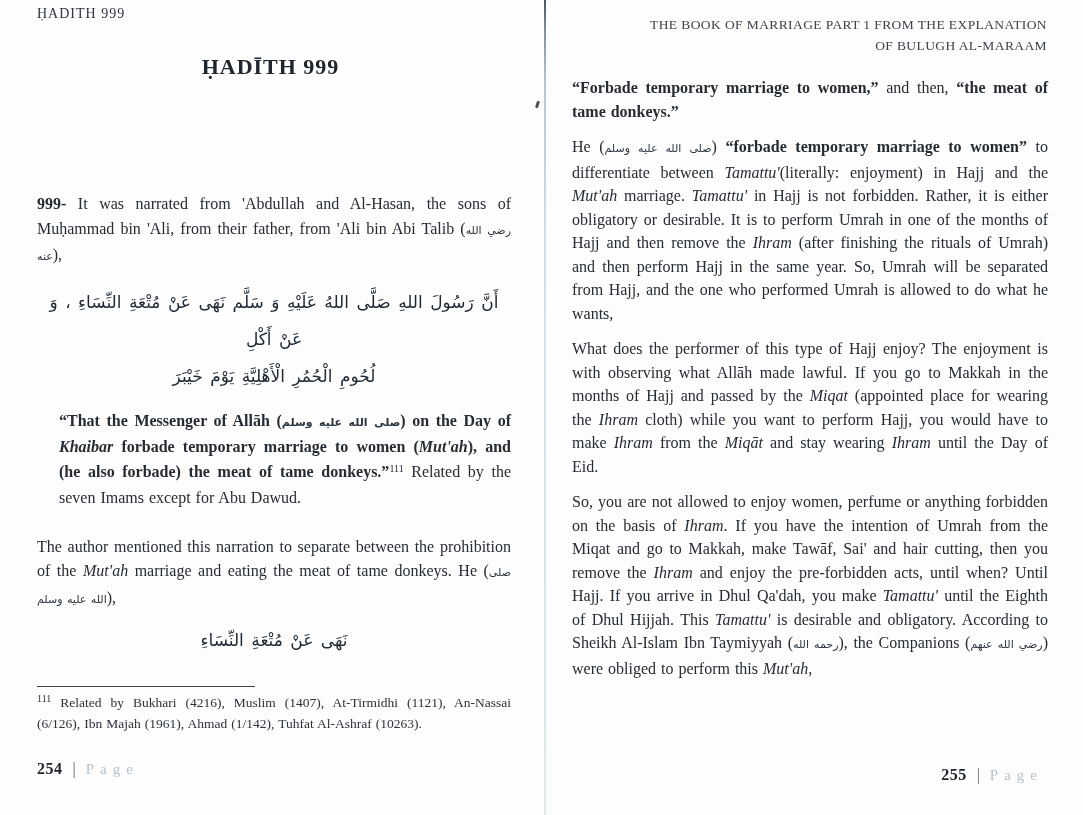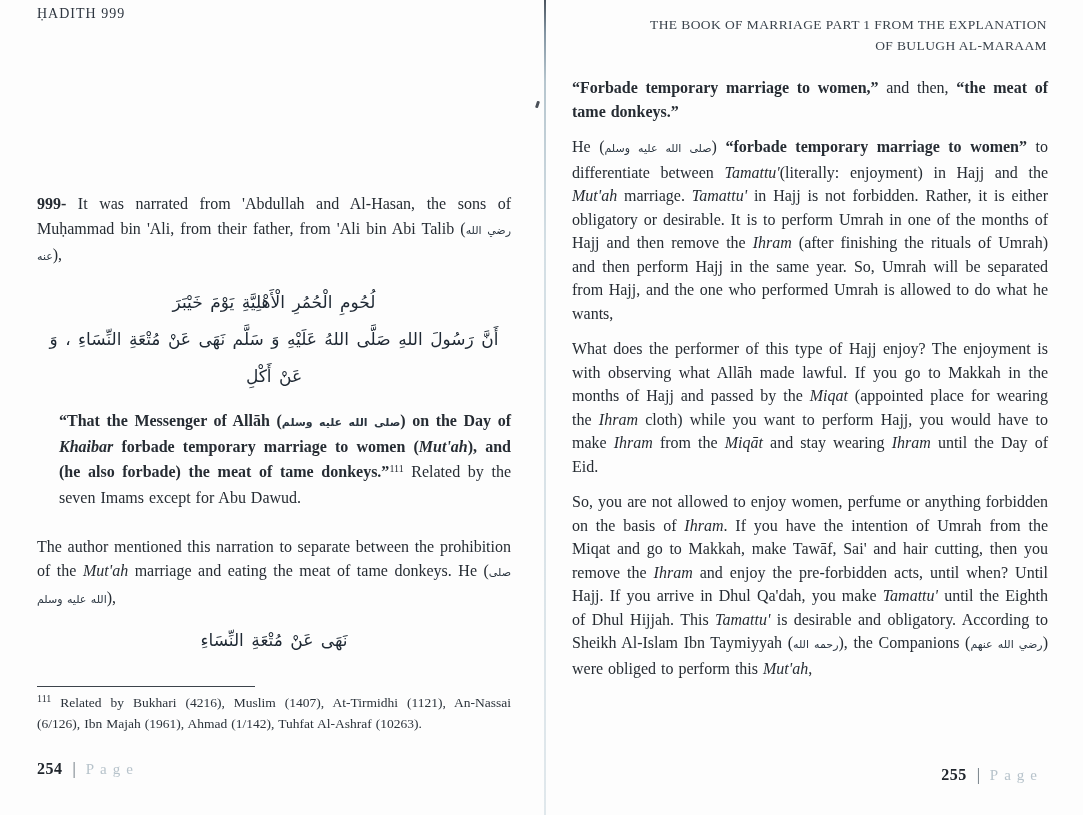--- a/index.html
+++ b/index.html
@@ -92,27 +92,28 @@
 </head>
 <body>
 
 <div class="spread">
   <div class="gutter"></div>
   <div class="speck speck-1"></div>
 
   <section class="page page-left">
     <div class="running-head">ḤADITH 999</div>
 
+    <h1 class="chapter-title">ḤADĪTH 999</h1>
 
     <div class="body-col">
       <p class="para"><span class="b">999- </span><span>It was narrated from 'Abdullah and Al-Hasan, the sons of Muḥammad bin 'Ali, from their father, from 'Ali bin Abi Talib (</span><span class="ar">رضي الله عنه</span><span>),</span></p>
 
       <div class="arabic-block m-arabic">
+        <div>أَنَّ رَسُولَ اللهِ صَلَّى اللهُ عَلَيْهِ وَ سَلَّم نَهَى عَنْ مُتْعَةِ النِّسَاءِ ، وَ عَنْ أَكْلِ</div>
         <div>لُحُومِ الْحُمُرِ الْأَهْلِيَّةِ يَوْمَ خَيْبَرَ</div>
-        <div>أَنَّ رَسُولَ اللهِ صَلَّى اللهُ عَلَيْهِ وَ سَلَّم نَهَى عَنْ مُتْعَةِ النِّسَاءِ ، وَ عَنْ أَكْلِ</div>
       </div>
 
       <p class="para quote m-quote"><span class="b">“That the Messenger of Allāh (</span><span class="b ar">صلى الله عليه وسلم</span><span class="b">) on the Day of </span><span class="b i">Khaibar</span><span class="b"> forbade temporary marriage to women (</span><span class="b i">Mut'ah</span><span class="b">), and (he also forbade) the meat of tame donkeys.”</span><span class="sup">111</span><span> Related by the seven Imams except for Abu Dawud.</span></p>
 
 
       <p class="para m-expl"><span>The author mentioned this narration to separate between the prohibition of the </span><span class="i">Mut'ah</span><span> marriage and eating the meat of tame donkeys. He (</span><span class="ar">صلى الله عليه وسلم</span><span>),</span></p>
 
       <div class="arabic-block m-arq">نَهَى عَنْ مُتْعَةِ النِّسَاءِ</div>
     </div>
 

